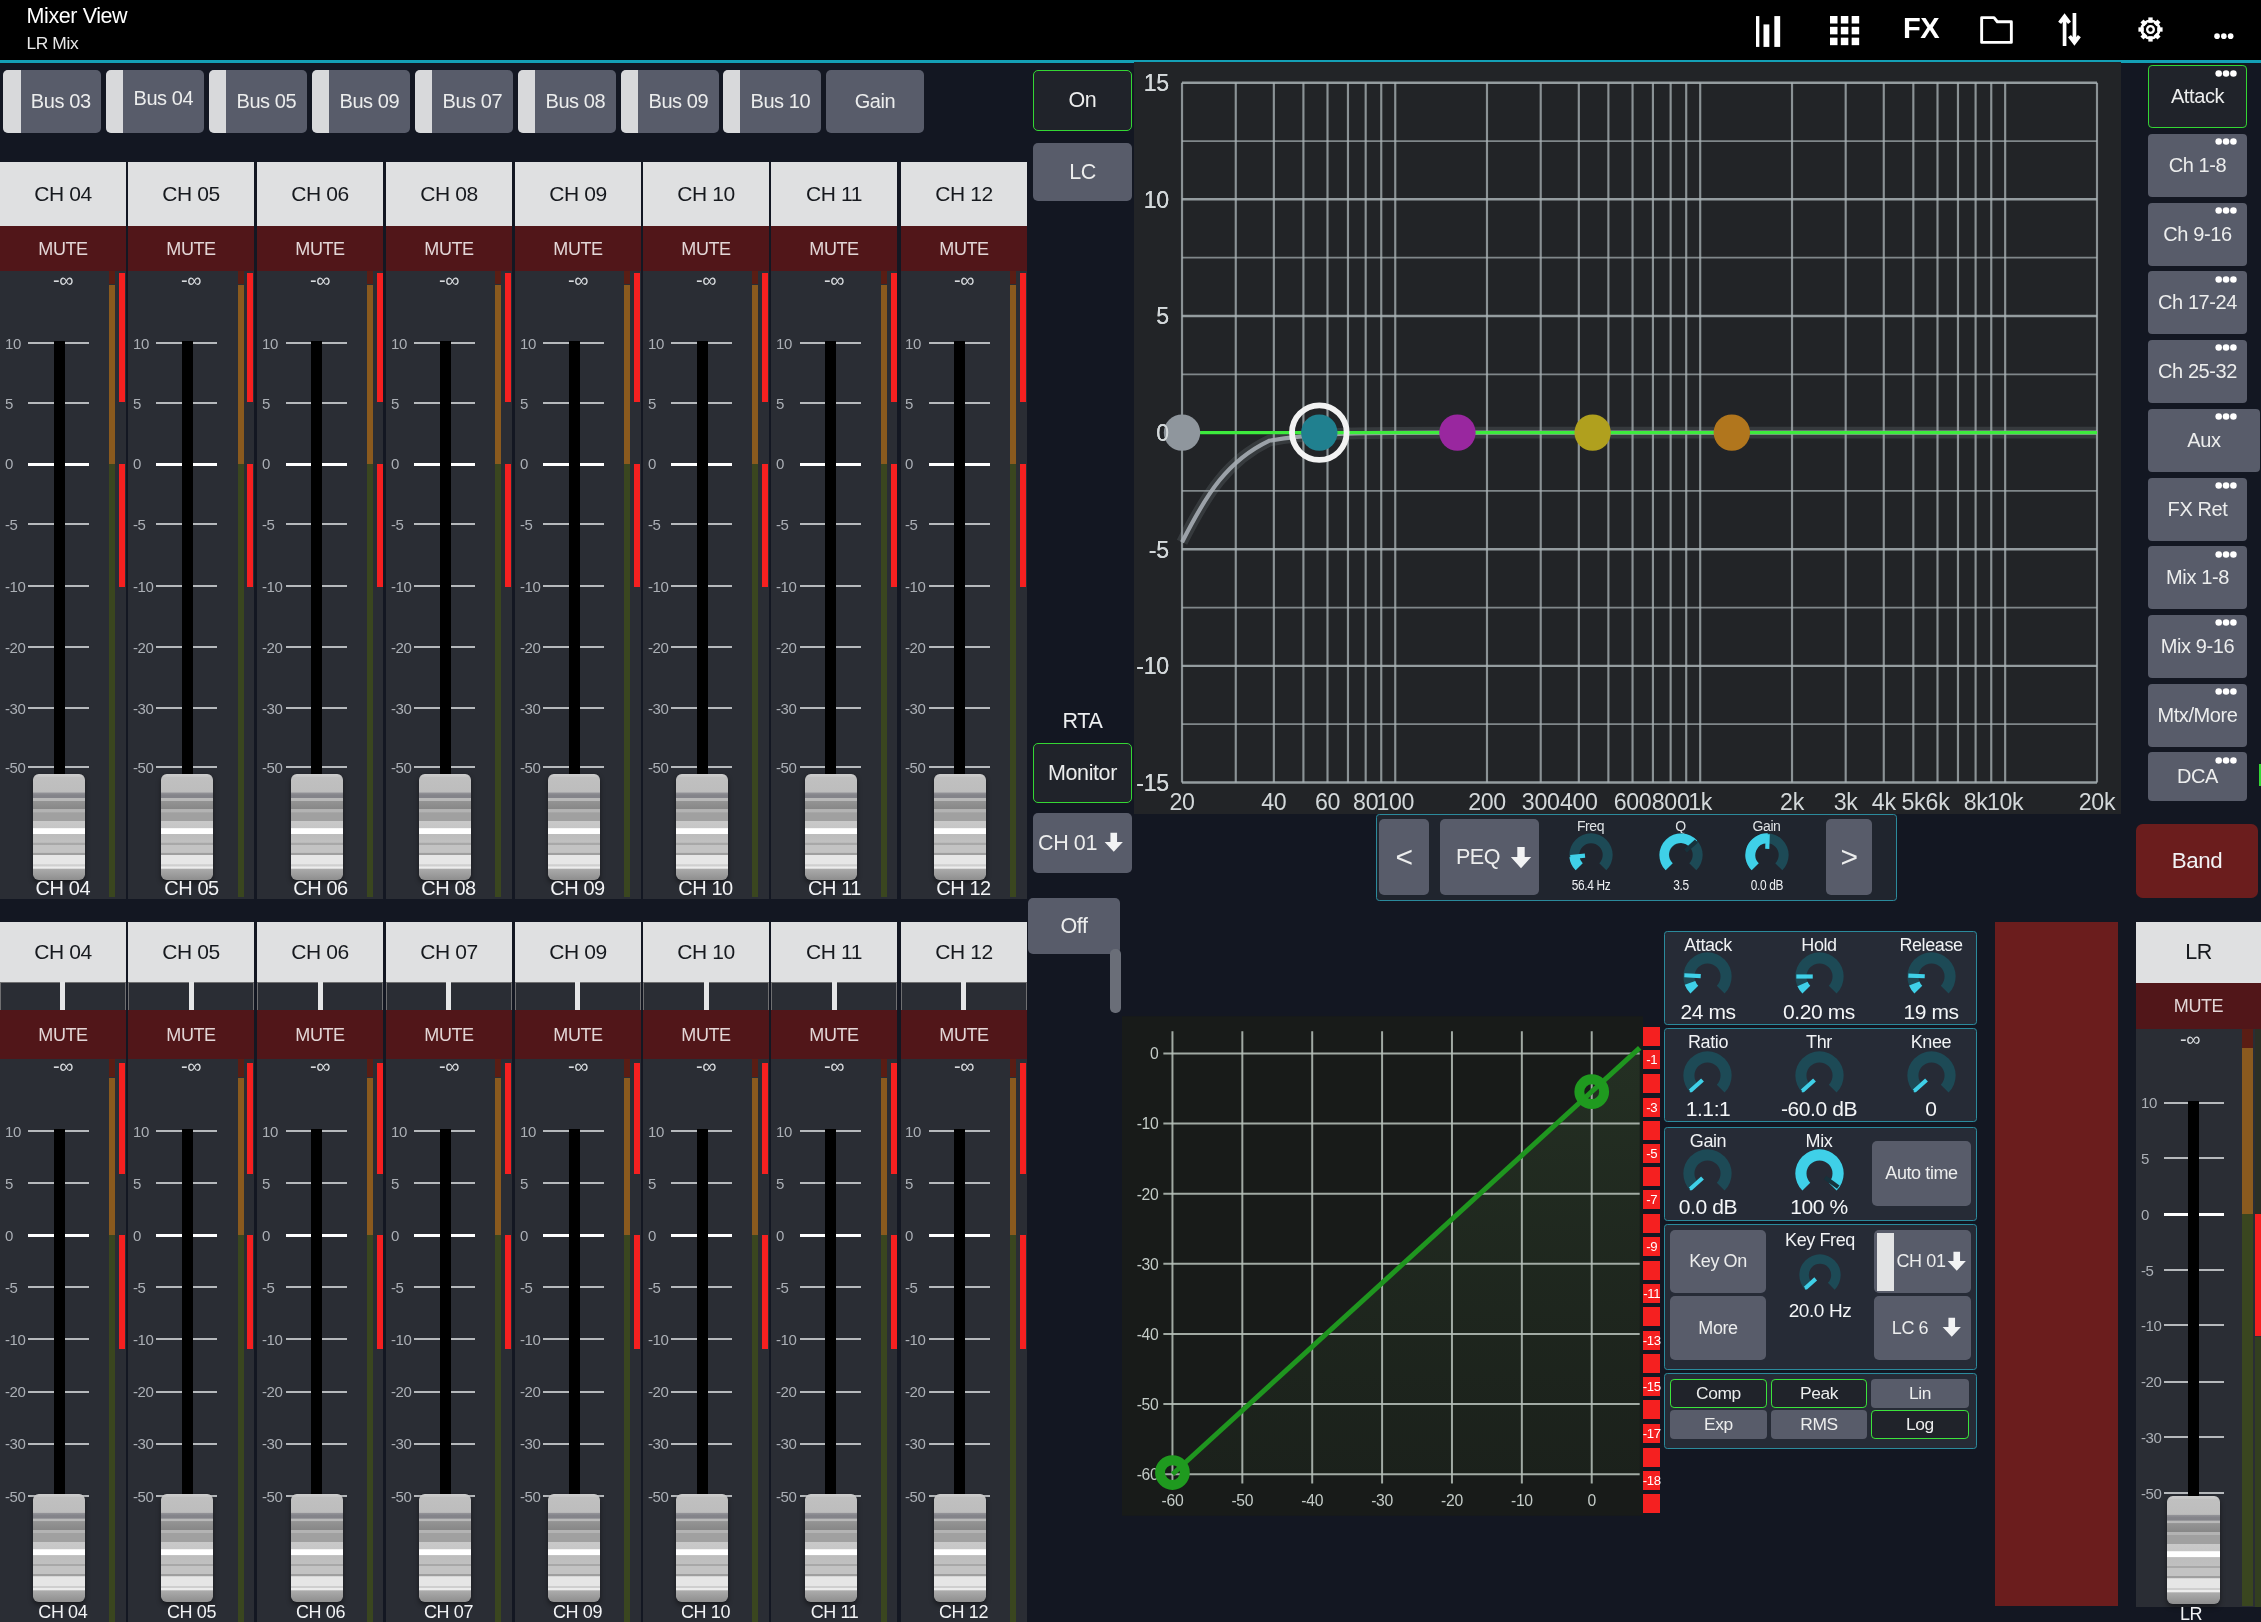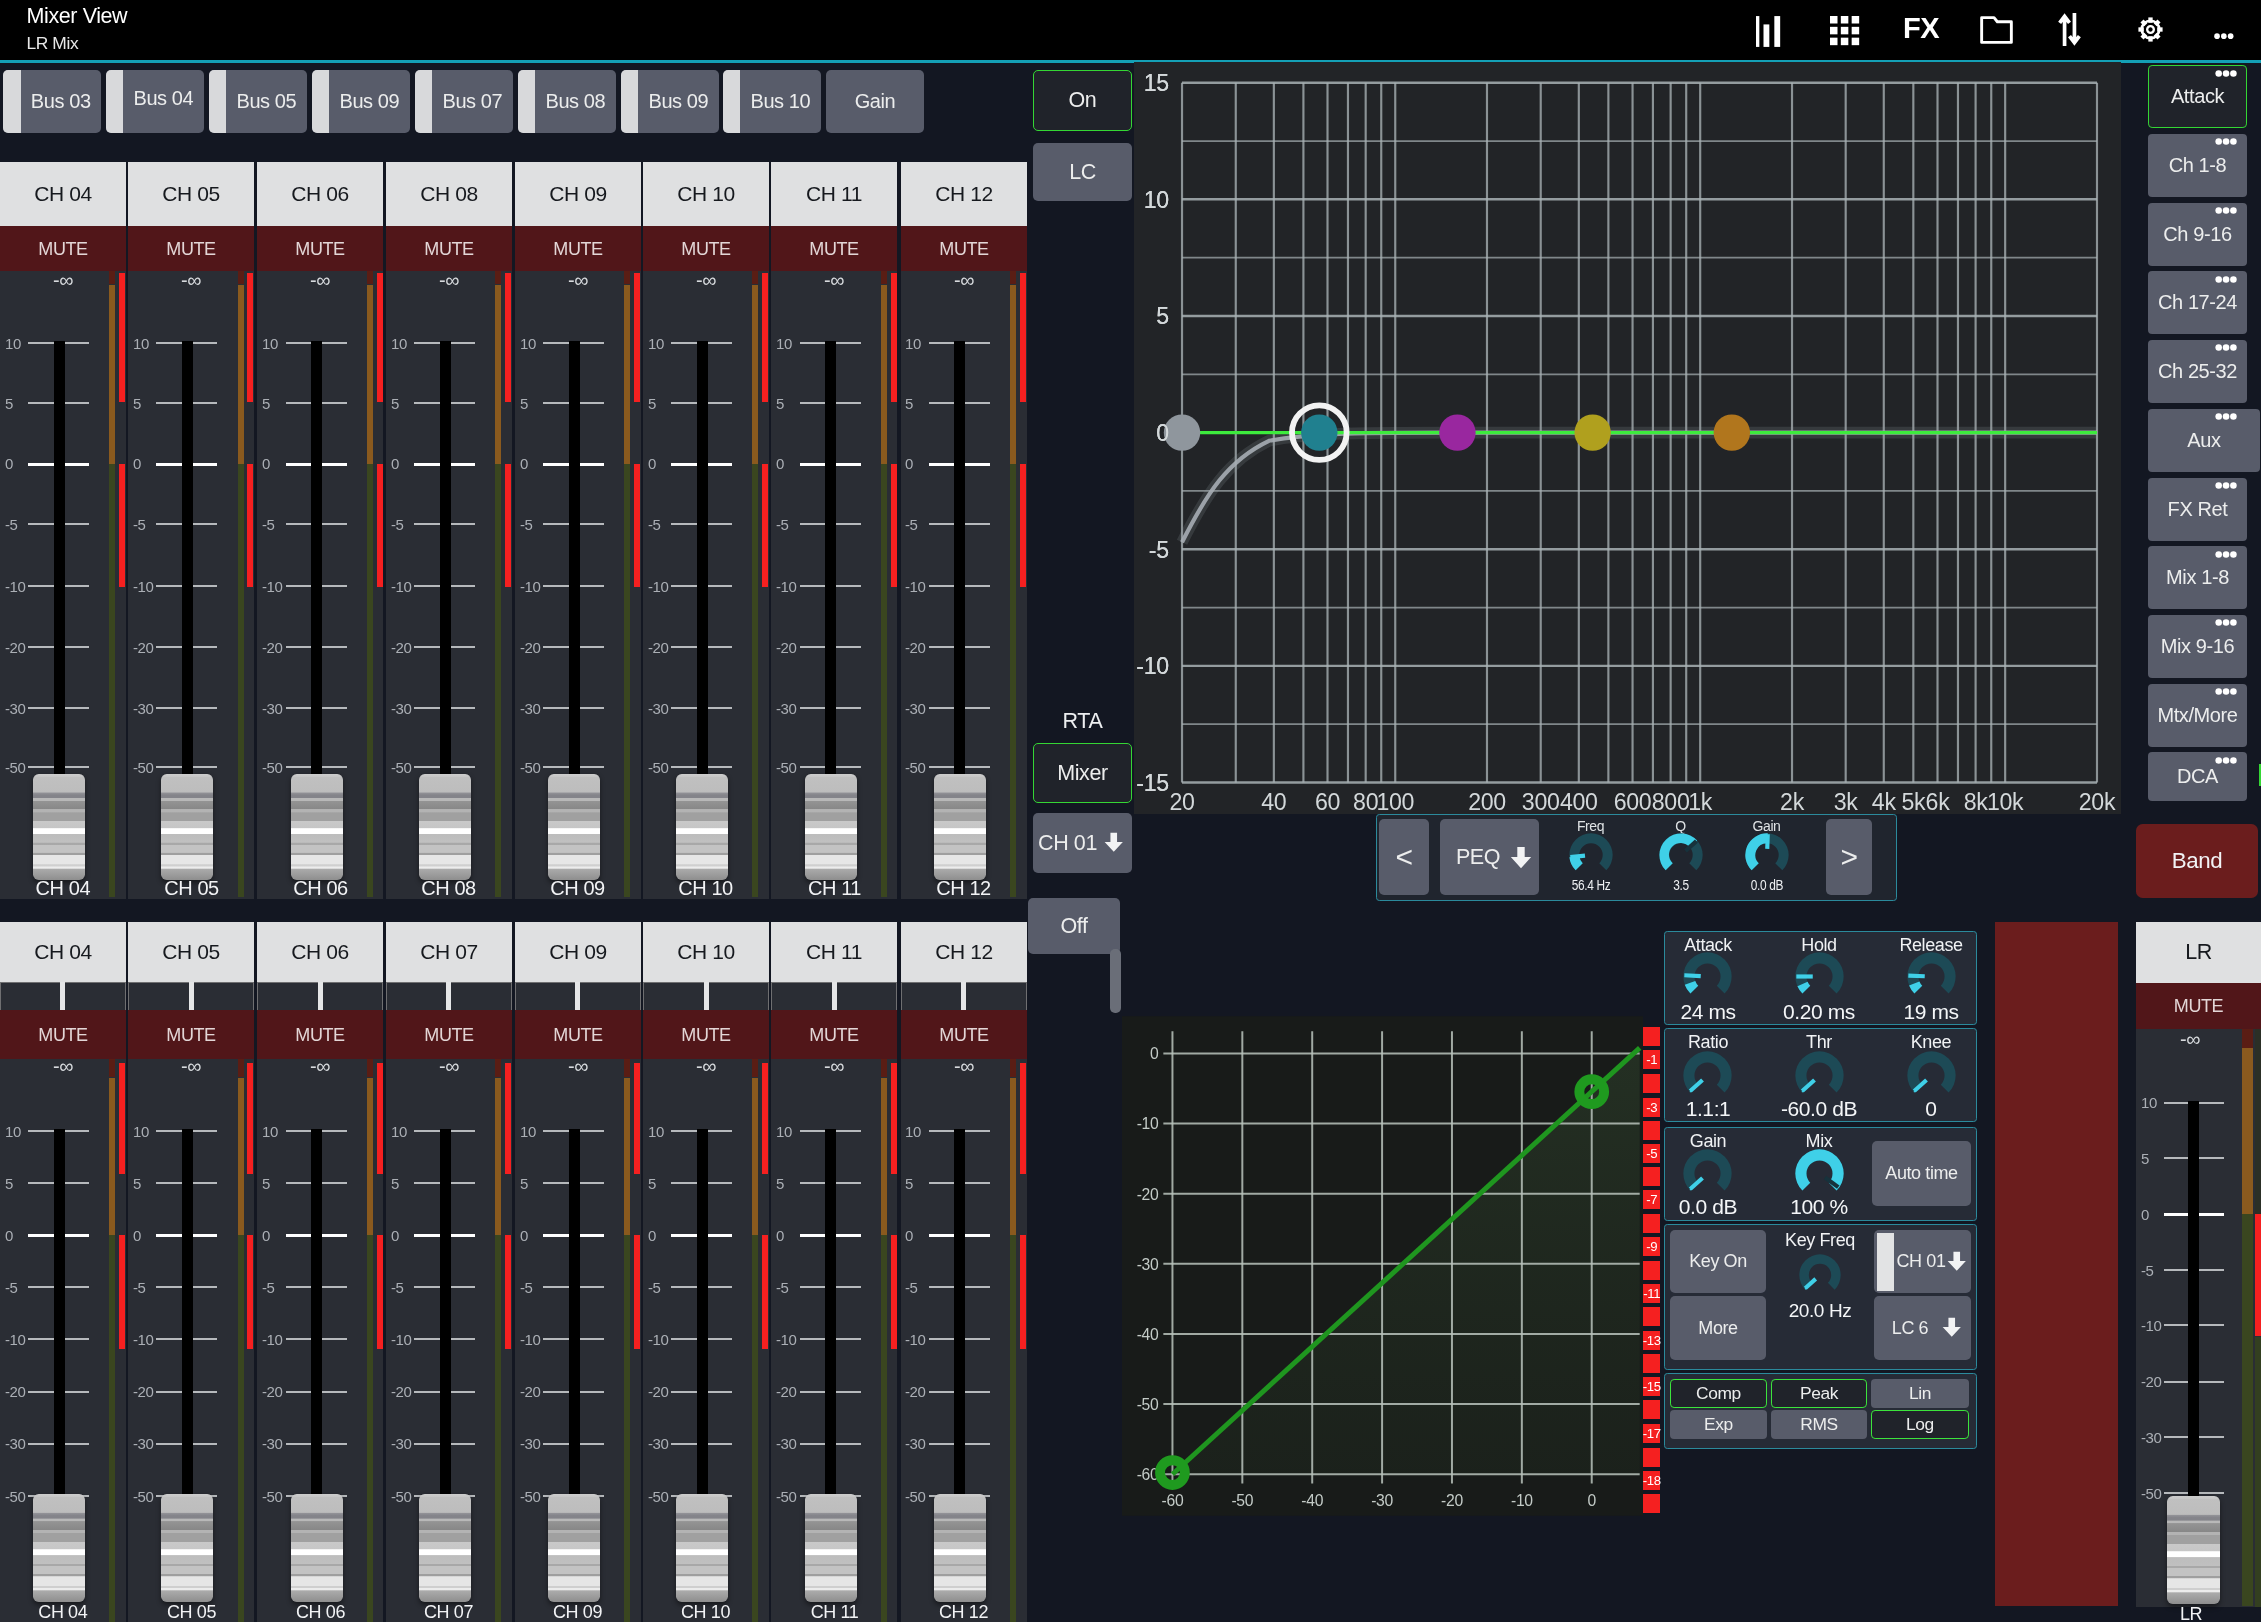--- a/index.html
+++ b/index.html
@@ -543,21 +543,21 @@
 <div style="position:absolute;left:1010px;top:1059px;width:5.8px;height:18px;background:#5a1d14;"></div>
 <div style="position:absolute;left:1010px;top:1078px;width:5.8px;height:157px;background:#8a5a1e;"></div>
 <div style="position:absolute;left:1010px;top:1235px;width:5.8px;height:387px;background:#3a461f;"></div>
 <div style="position:absolute;left:1020px;top:1063px;width:5.8px;height:111px;background:#f52020;"></div>
 <div style="position:absolute;left:1020px;top:1235px;width:5.8px;height:114px;background:#f52020;"></div>
 <div style="position:absolute;left:934px;top:1494px;width:52px;height:108px;background:linear-gradient(to bottom,#cdcdcd 0%,#c6c6c6 2.5%,#c0c0c0 2.5%,#bdbdbd 17%,#919196 18%,#84848a 20%,#84848a 22.5%,#b8b8b8 23%,#b8b8b8 25%,#949494 25.5%,#888888 33%,#b3b3b3 33.5%,#b3b3b3 36%,#a0a0a0 36.5%,#a0a0a0 44%,#c9c9c9 44.5%,#c6c6c6 51%,#ffffff 51.5%,#ffffff 56.5%,#bdbdbd 57%,#c0c0c0 64.5%,#a8a8a8 65%,#a8a8a8 66.5%,#c3c3c3 67%,#c3c3c3 74%,#9f9f9f 74.5%,#9f9f9f 76%,#e6e6e6 76.5%,#e6e6e6 85%,#cfcfcf 85.5%,#cfcfcf 87%,#ececec 87.5%,#ececec 89%,#ababab 89.5%,#8e8e8e 100%);border-radius:5.8px;box-shadow:0 2.5px 5.8px rgba(0,0,0,0.45);"></div>
 <div style="position:absolute;left:909px;top:1600px;width:109px;height:25px;display:flex;align-items:center;justify-content:center;font-size:18px;color:#f2f3f5;font-weight:normal;">CH 12</div>
 <div class="btn" style="left:1033px;top:70px;width:99px;height:61px;background:#20232a;border:1.7px solid #34d634;font-size:21.5px;">On</div>
 <div class="btn" style="left:1033px;top:143px;width:99px;height:58px;background:#585c6a;font-size:21.5px;">LC</div>
 <div style="position:absolute;left:1033px;top:709px;width:99px;height:25px;display:flex;align-items:center;justify-content:center;font-size:21.5px;color:#eceef0;font-weight:normal;">RTA</div>
-<div class="btn" style="left:1033px;top:743px;width:99px;height:60px;background:#20232a;border:1.7px solid #34d634;font-size:21.5px;">Mixer</div>
+<div class="btn" style="left:1033px;top:743px;width:99px;height:60px;background:#20232a;border:1.7px solid #34d634;font-size:21.5px;">Monitor</div>
 <div class="btn" style="left:1033px;top:813px;width:99px;height:60px;background:#585c6a;font-size:21.5px;">
     <span style="margin-right:30px">CH 01</span>
   </div>
 <svg style="position:absolute;left:1103px;top:832px" width="21.5" height="21.5" viewBox="-13 -13 26 26">
     <path d="M -4 -12 h 8 v 11 h 7 l -11 12 -11 -12 h 7 z" fill="#f2f3f4"></path>
   </svg>
 <div class="btn" style="left:1028px;top:898px;width:92px;height:56px;background:#585c6a;font-size:21.5px;">Off</div>
 <div style="position:absolute;left:1110px;top:949px;width:10.8px;height:64px;background:#6a6e78;border-radius:5px;"></div>
 <div style="position:absolute;left:1134px;top:62px;width:987px;height:752px;background:#222427;"></div>
 <svg style="position:absolute;left:1134px;top:62px" width="987" height="752" viewBox="0 0 1192 908">

